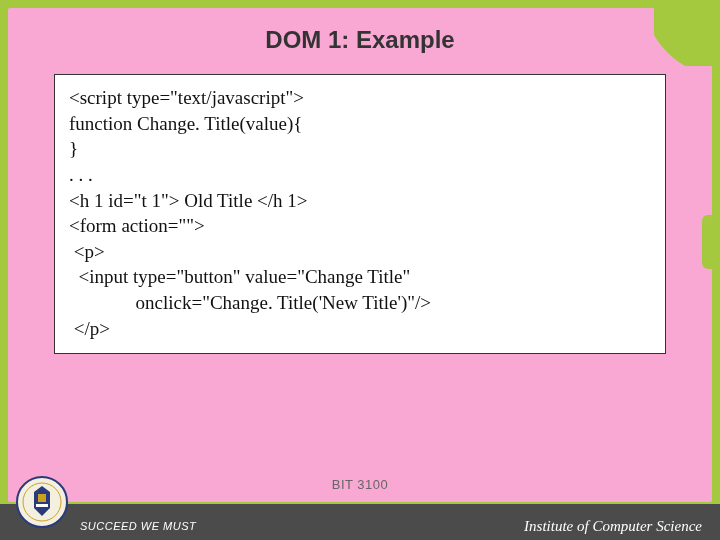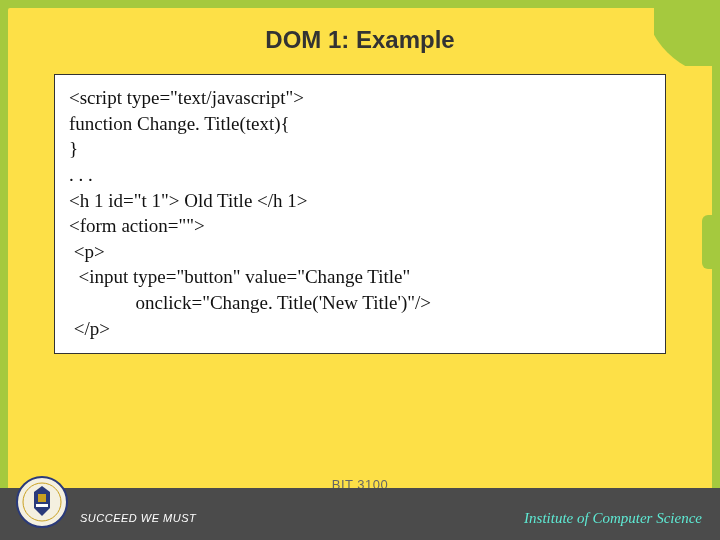--- a/index.html
+++ b/index.html
@@ -10,21 +10,21 @@
     font-family: Arial, sans-serif;
     overflow: hidden;
     position: relative;
   }
   .slide-main {
     position: absolute;
     top: 8px;
     left: 8px;
     right: 8px;
     bottom: 38px;
-    background: #fde047;
+    background: #f9a8d4;
     border-radius: 2px;
   }
   .slide-title {
     text-align: center;
     font-weight: bold;
     font-size: 24px;
     color: #333;
     padding: 18px 0 14px 0;
   }
   .code-box {
@@ -46,35 +46,35 @@
     font-size: 13px;
     color: #666;
     letter-spacing: 0.5px;
     margin-top: 19px;
   }
   .footer-bar {
     position: absolute;
     left: 0;
     right: 0;
     bottom: 0;
-    height: 52px;
+    height: 36px;
     background: #4b4b4b;
     display: flex;
     align-items: center;
     justify-content: space-between;
     padding: 8px 18px 0 80px;
   }
   .footer-left {
     color: #fff;
     font-size: 11px;
     font-style: italic;
     letter-spacing: 0.5px;
   }
   .footer-right {
-    color: #5eead4;
+    color: #ffffff;
     font-size: 15px;
     font-style: italic;
     font-family: Georgia, 'Times New Roman', serif;
   }
   .badge {
     position: absolute;
     left: 16px;
     bottom: 12px;
     width: 52px;
     height: 52px;
@@ -113,21 +113,21 @@
 <body>
 
 <div class="slide-main">
   <div class="corner-curve"></div>
   <div class="green-tick"></div>
 
   <div class="slide-title">DOM 1: Example</div>
 
   <div class="code-box">
     <div class="code-line">&lt;script type="text/javascript"&gt;</div>
-    <div class="code-line">function Change. Title(text){</div>
+    <div class="code-line">function Change. Title(value){</div>
     <div class="code-line">}</div>
     <div class="code-line">. . .</div>
     <div class="code-line">&lt;h 1 id="t 1"&gt; Old Title &lt;/h 1&gt;</div>
     <div class="code-line">&lt;form action=""&gt;</div>
     <div class="code-line"> &lt;p&gt;</div>
     <div class="code-line">  &lt;input type="button" value="Change Title"</div>
     <div class="code-line">              onclick="Change. Title('New Title')"/&gt;</div>
     <div class="code-line"> &lt;/p&gt;</div>
   </div>
 

